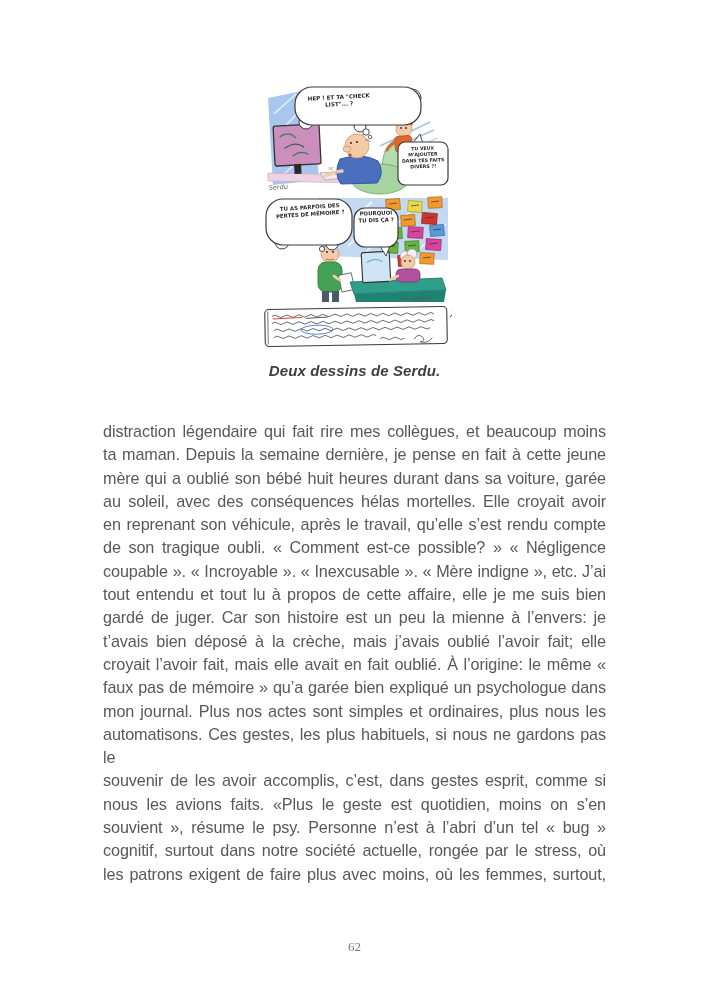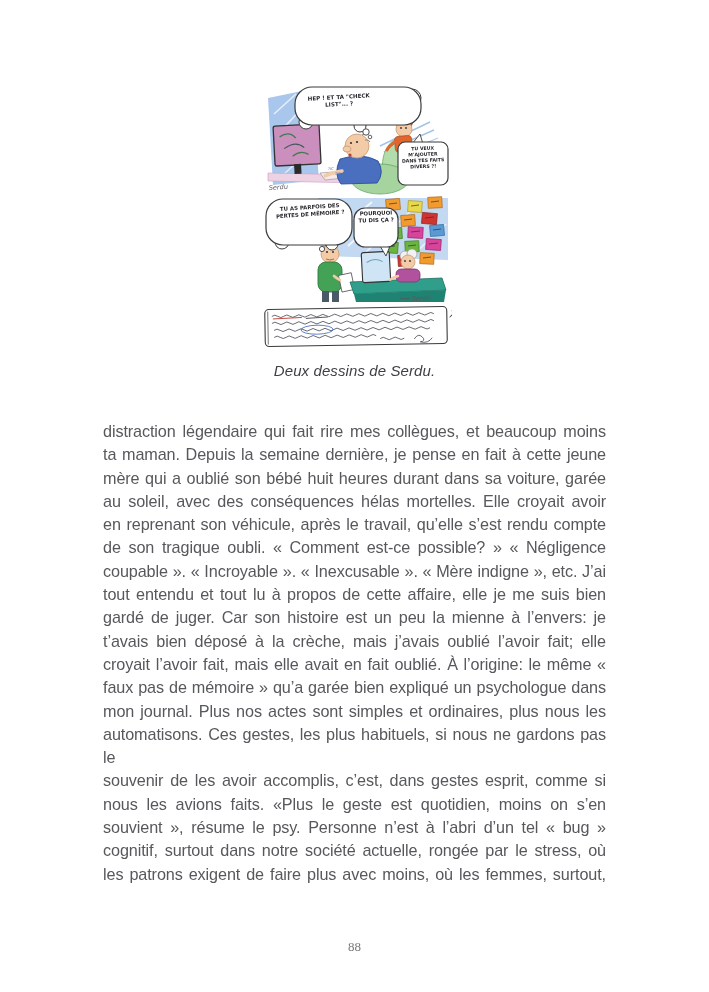--- a/index.html
+++ b/index.html
@@ -37,21 +37,21 @@
   .bt3 { left: 10px;  top: 120px; width: 76px; font-size: 5.4px; transform: rotate(-4deg); }
   .bt4 { left: 94px;  top: 126px; width: 40px; font-size: 5.4px; transform: rotate(-2deg); }
 
   .caption {
     position: absolute;
     left: 0; right: 0;
     top: 362px;
     text-align: center;
     font-size: 15px;
     font-style: italic;
-    font-weight: 400;
+    font-weight: 700;
     letter-spacing: 0.1px;
     color: #3e3f44;
   }
 
   
   .bodytext {
     position: absolute;
     left: 103px;
     top: 420px;
     width: 503px;
@@ -269,15 +269,15 @@
       <div class="line">faux pas de mémoire » qu’a garée bien expliqué un psychologue dans</div>
       <div class="line">mon journal. Plus nos actes sont simples et ordinaires, plus nous les</div>
       <div class="line">automatisons. Ces gestes, les plus habituels, si nous ne gardons pas le</div>
       <div class="line">souvenir de les avoir accomplis, c’est, dans gestes esprit, comme si</div>
       <div class="line">nous les avions faits. «Plus le geste est quotidien, moins on s’en</div>
       <div class="line">souvient », résume le psy. Personne n’est à l’abri d’un tel « bug »</div>
       <div class="line">cognitif, surtout dans notre société actuelle, rongée par le stress, où</div>
       <div class="line">les patrons exigent de faire plus avec moins, où les femmes, surtout,</div>
     </div>
 
-  <div class="pagenum">88</div>
+  <div class="pagenum">62</div>
 
 </div>
 
 </body></html>

